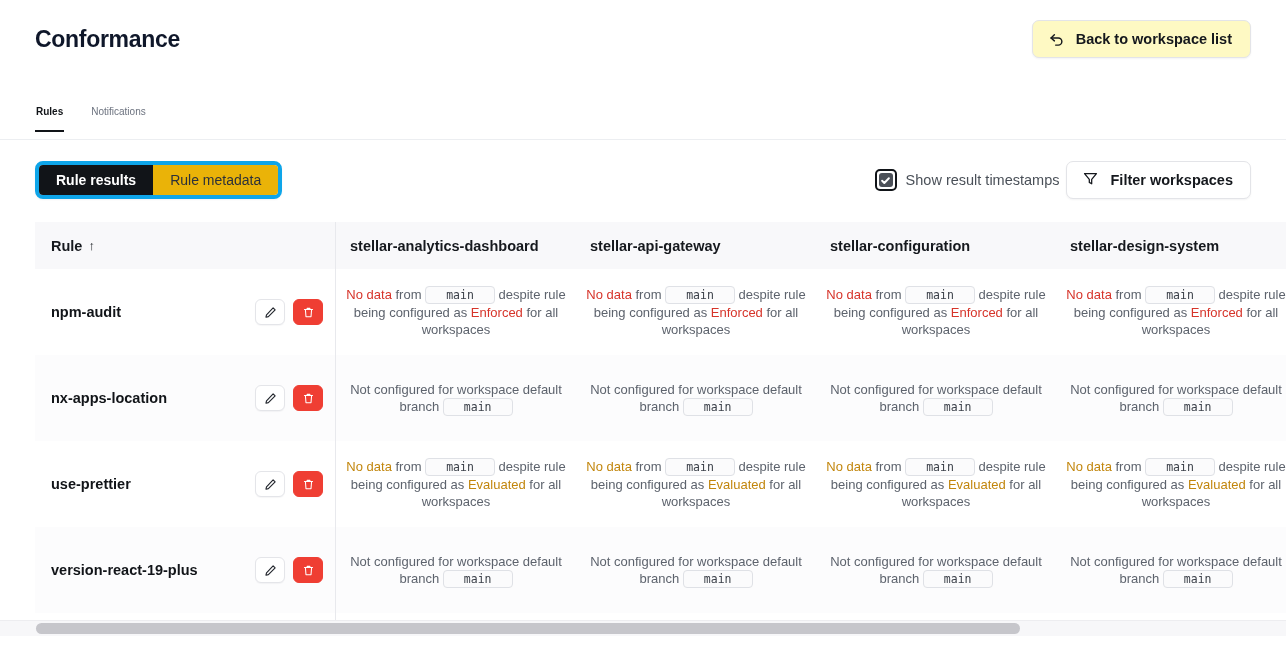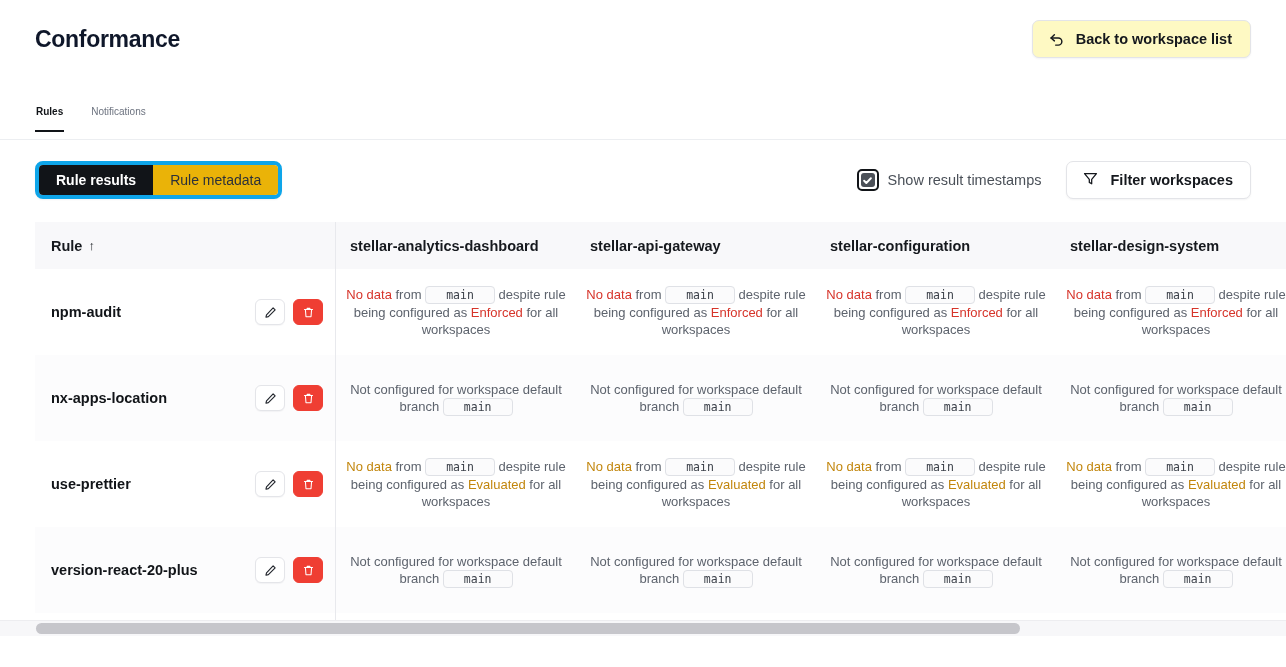--- a/index.html
+++ b/index.html
@@ -61,21 +61,21 @@
     height: 38px;
   }
   .seg-btn {
     display: flex; align-items: center; padding: 0 17px; font-size: 14px;
     cursor: pointer; background: #eab308; color: #2c313a; border: none;
     font-family: inherit; height: 100%; white-space: nowrap;
   }
   .seg-btn.active { background: #111418; color: #ffffff; font-weight: 700; }
 
   .toolbar-right {
-    margin-left: auto; display: flex; gap: 24px;
+    margin-left: auto; display: flex; gap: 6px;
   }
   .checkbox-wrap { display: inline-flex; align-items: center; gap: 9px; cursor: pointer; }
   .cb-focus {
     display:inline-flex; align-items:center; justify-content:center;
     width: 22px; height: 22px; border-radius: 5px;
     border: 2px solid #111418; background: #fff;
   }
   .cb-box {
     width: 14px; height: 14px; border-radius: 3px; background: #4b5058;
     display:flex; align-items:center; justify-content:center;
@@ -274,21 +274,21 @@
               <svg width="13" height="13" viewBox="0 0 16 16" fill="none" stroke="#ffffff" stroke-width="1.3" stroke-linecap="round" stroke-linejoin="round">
                 <path d="M3 4.3 H13"></path>
                   <path d="M6.3 4.3 V2.9 H9.7 V4.3"></path>
                 <path d="M4.2 4.3 L4.9 13.3 H11.1 L11.8 4.3"></path>
               </svg>
             </span>
           </span>
         </div>
 
         <div class="rrow alt">
-          <span class="rule-name">version-react-20-plus</span>
+          <span class="rule-name">version-react-19-plus</span>
           <span class="row-actions">
             <span class="icon-btn edit">
               <svg width="13" height="13" viewBox="0 0 16 16" fill="none" stroke="#22262d" stroke-width="1.4" stroke-linecap="round" stroke-linejoin="round">
                 <path d="M11.2 2.3 L13.7 4.8 L5.4 13.1 L2.4 13.8 L3.1 10.8 Z"></path>
               </svg>
             </span>
             <span class="icon-btn del">
               <svg width="13" height="13" viewBox="0 0 16 16" fill="none" stroke="#ffffff" stroke-width="1.3" stroke-linecap="round" stroke-linejoin="round">
                 <path d="M3 4.3 H13"></path>
                   <path d="M6.3 4.3 V2.9 H9.7 V4.3"></path>

